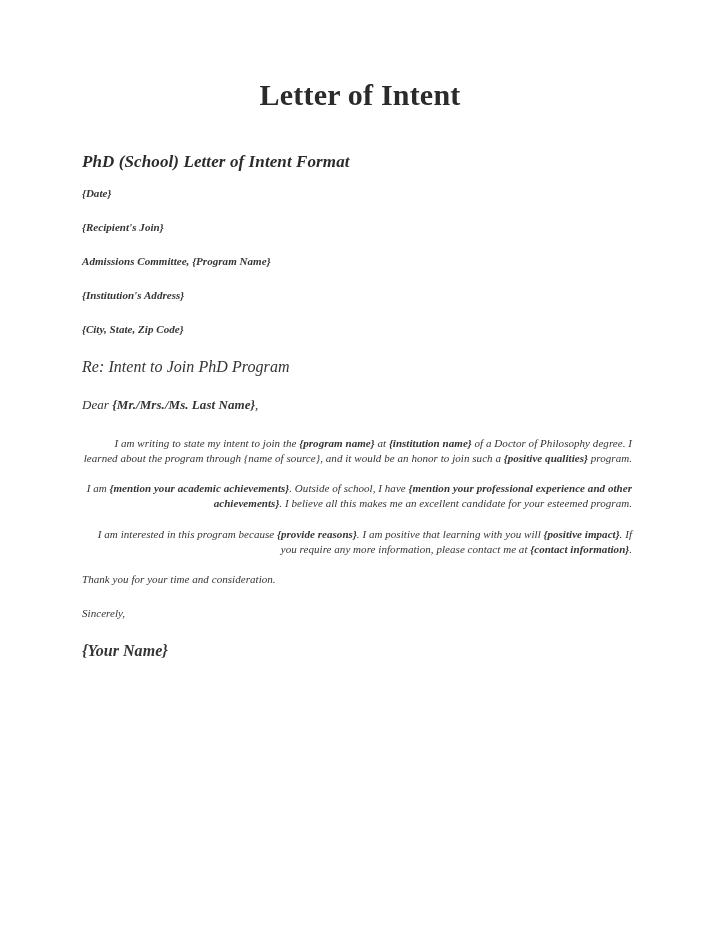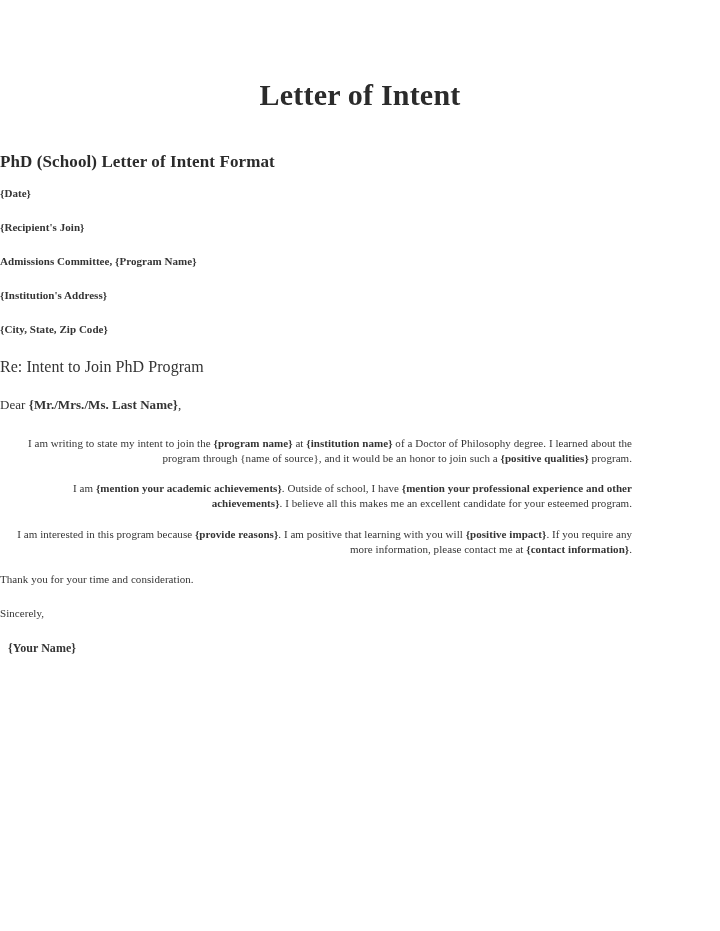--- a/index.html
+++ b/index.html
@@ -32,22 +32,24 @@
     font-weight: bold;
     line-height: 1.1;
     letter-spacing: 0.2px;
     color: #2b2b2b;
     margin: 0;
     padding-top: 78px;
   }
 
   
   .content {
+    padding-left: 82px;
     padding-right: 88px;
     padding-top: 41px;
+    font-style: italic;
   }
 
   .section-heading {
     font-size: 17px;
     font-weight: bold;
     line-height: 1.2;
     color: #2b2b2b;
     margin: 0 0 14px 0;
     letter-spacing: 0.1px;
   }
@@ -101,24 +103,24 @@
   .closing-line {
     font-size: 11px;
     font-weight: normal;
     line-height: 1.35;
     margin: 0 0 19px 0;
     color: #343434;
     letter-spacing: 0.05px;
   }
 
   .sign-line {
-    font-size: 12px;
+    font-size: 16px;
     font-weight: bold;
     line-height: 1.35;
-    margin: 0 0 19px 8px;
+    margin: 0 0 19px 0;
     color: #343434;
     letter-spacing: 0.05px;
   }
 
   .gap-before-body { margin-top: 4px; }
 </style>
 </head>
 <body>
 
 <div class="page">

